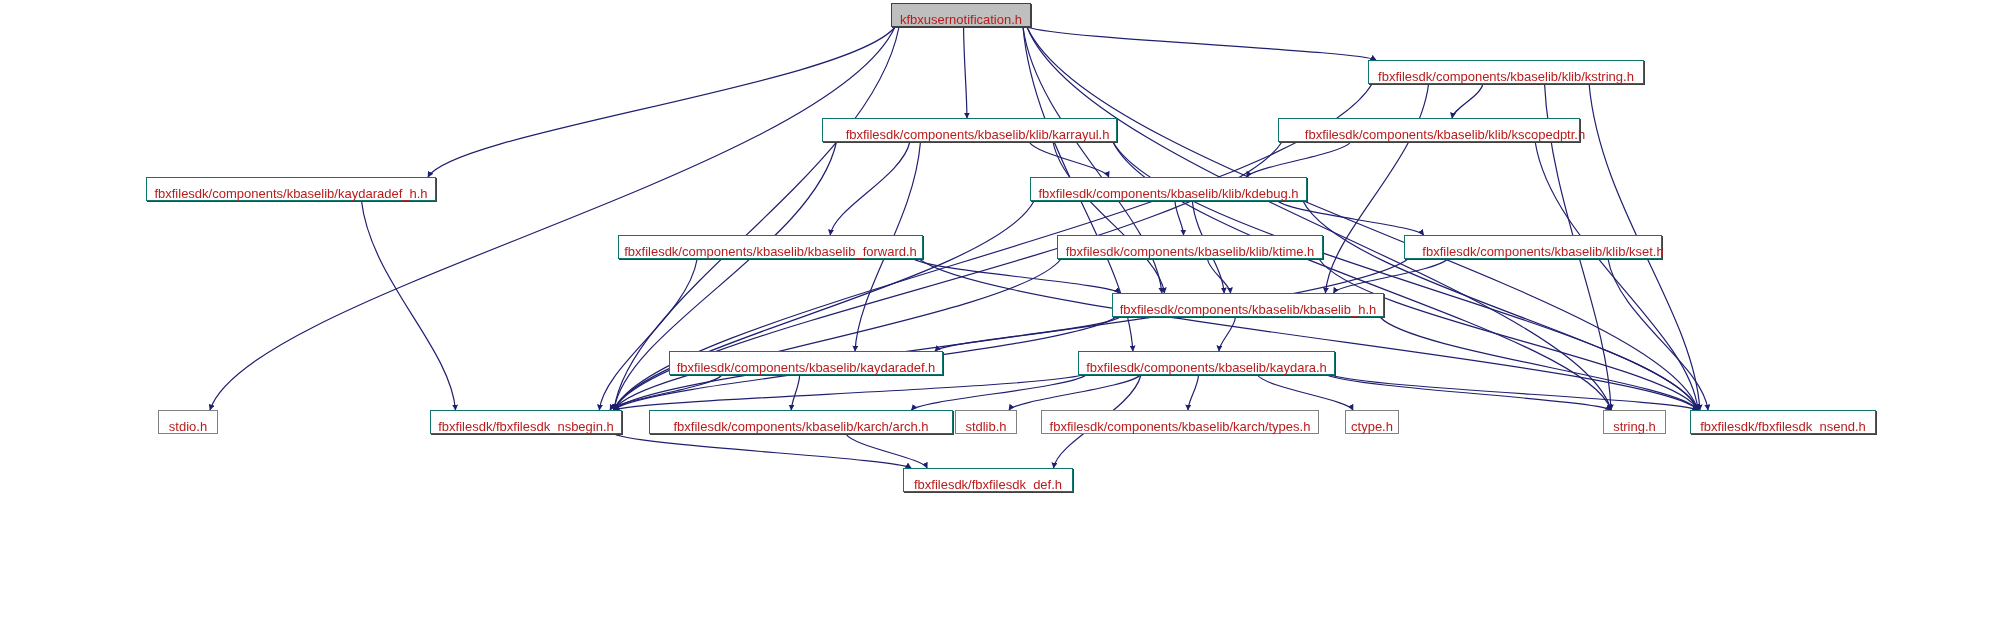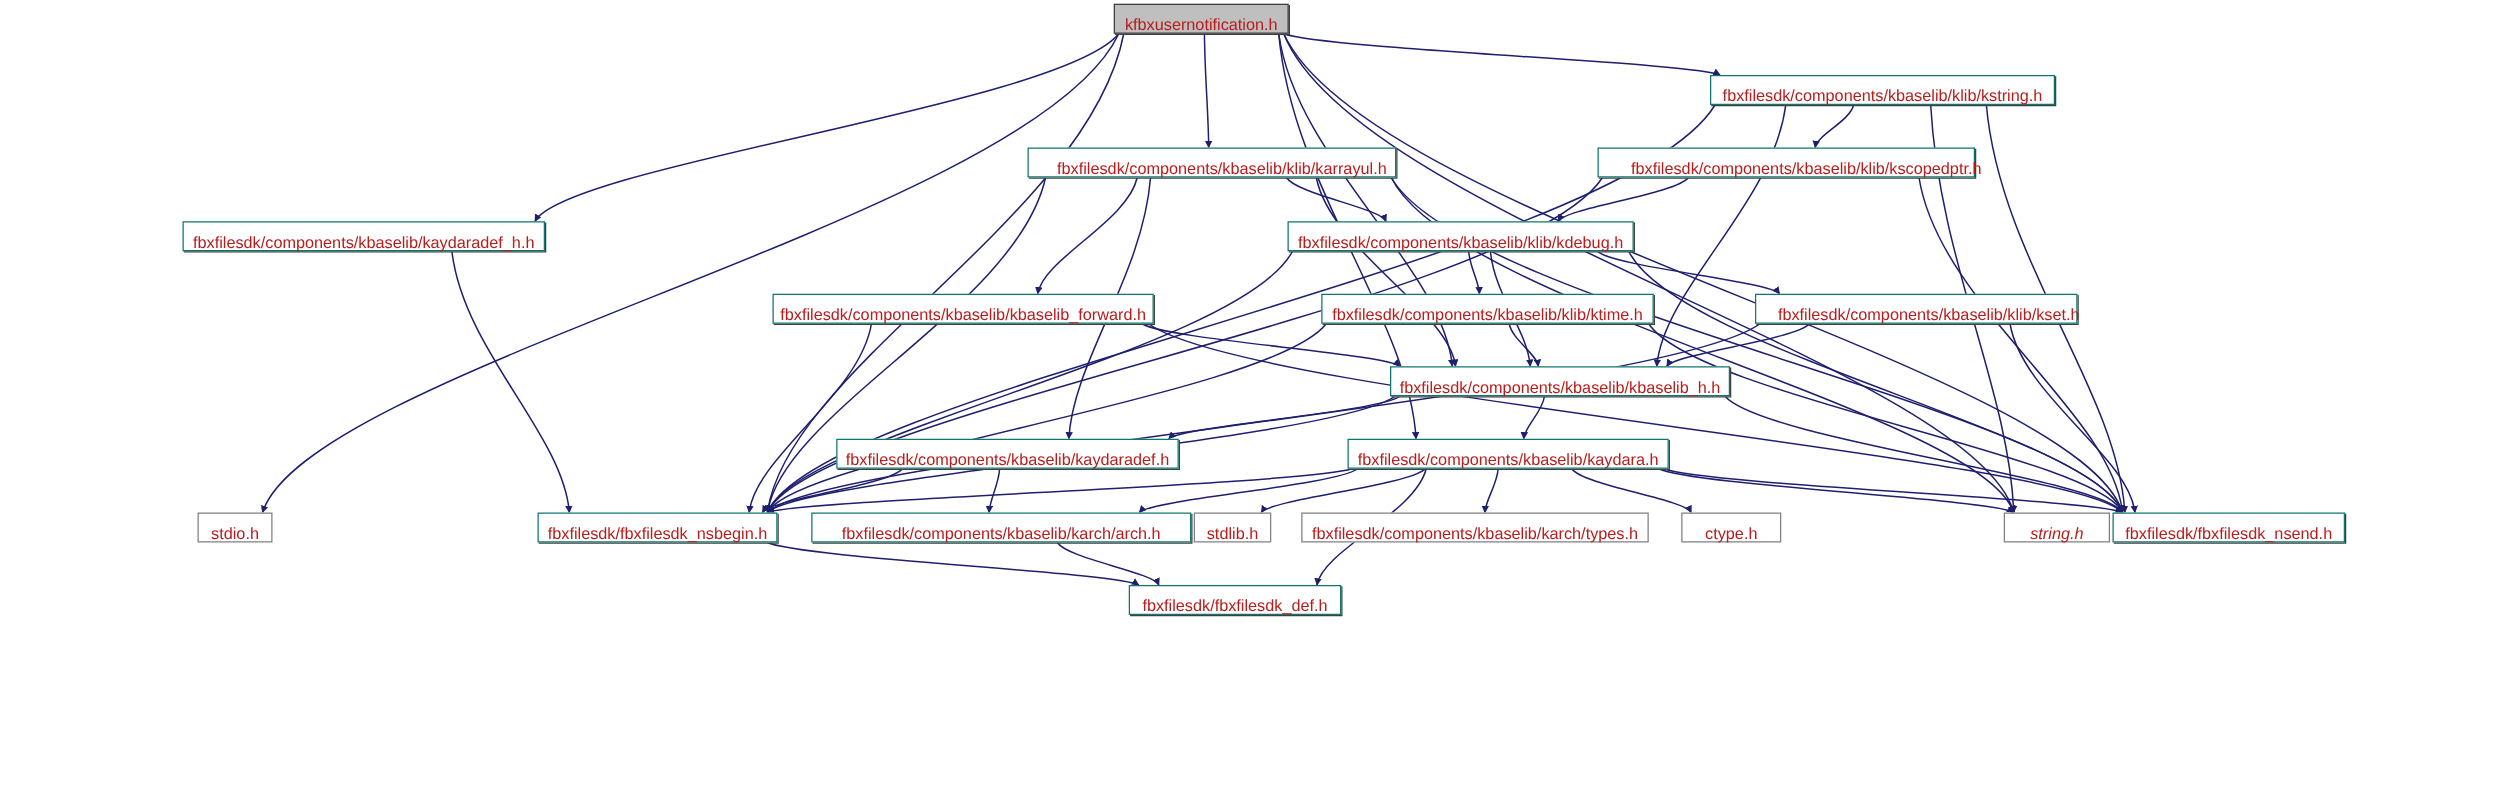--- a/index.html
+++ b/index.html
@@ -162,24 +162,24 @@
       </div>
       <div class="node solid" style="left: 649px; top: 410px; width: 304px;">
         <span class="lbl">fbxfilesdk/components/kbaselib/karch/arch.h</span>
       </div>
       <div class="node" style="left: 955px; top: 410px; width: 62px;">
         <span class="lbl">stdlib.h</span>
       </div>
       <div class="node" style="left: 1041px; top: 410px; width: 278px;">
         <span class="lbl">fbxfilesdk/components/kbaselib/karch/types.h</span>
       </div>
-      <div class="node" style="left: 1345px; top: 410px; width: 80px;">
+      <div class="node" style="left: 1345px; top: 410px; width: 54px;">
         <span class="lbl">ctype.h</span>
       </div>
-      <div class="node" style="left: 1603px; top: 410px; width: 85px; font-style: italic;">
+      <div class="node" style="left: 1603px; top: 410px; width: 63px;">
         <span class="lbl">string.h</span>
       </div>
       <div class="node solid" style="left: 1690px; top: 410px; width: 186px;">
         <span class="lbl">fbxfilesdk/fbxfilesdk_nsend.h</span>
       </div>
       <div class="node solid" style="left: 903px; top: 468px; width: 170px;">
         <span class="lbl">fbxfilesdk/fbxfilesdk_def.h</span>
       </div>
     </div>
 </div>

